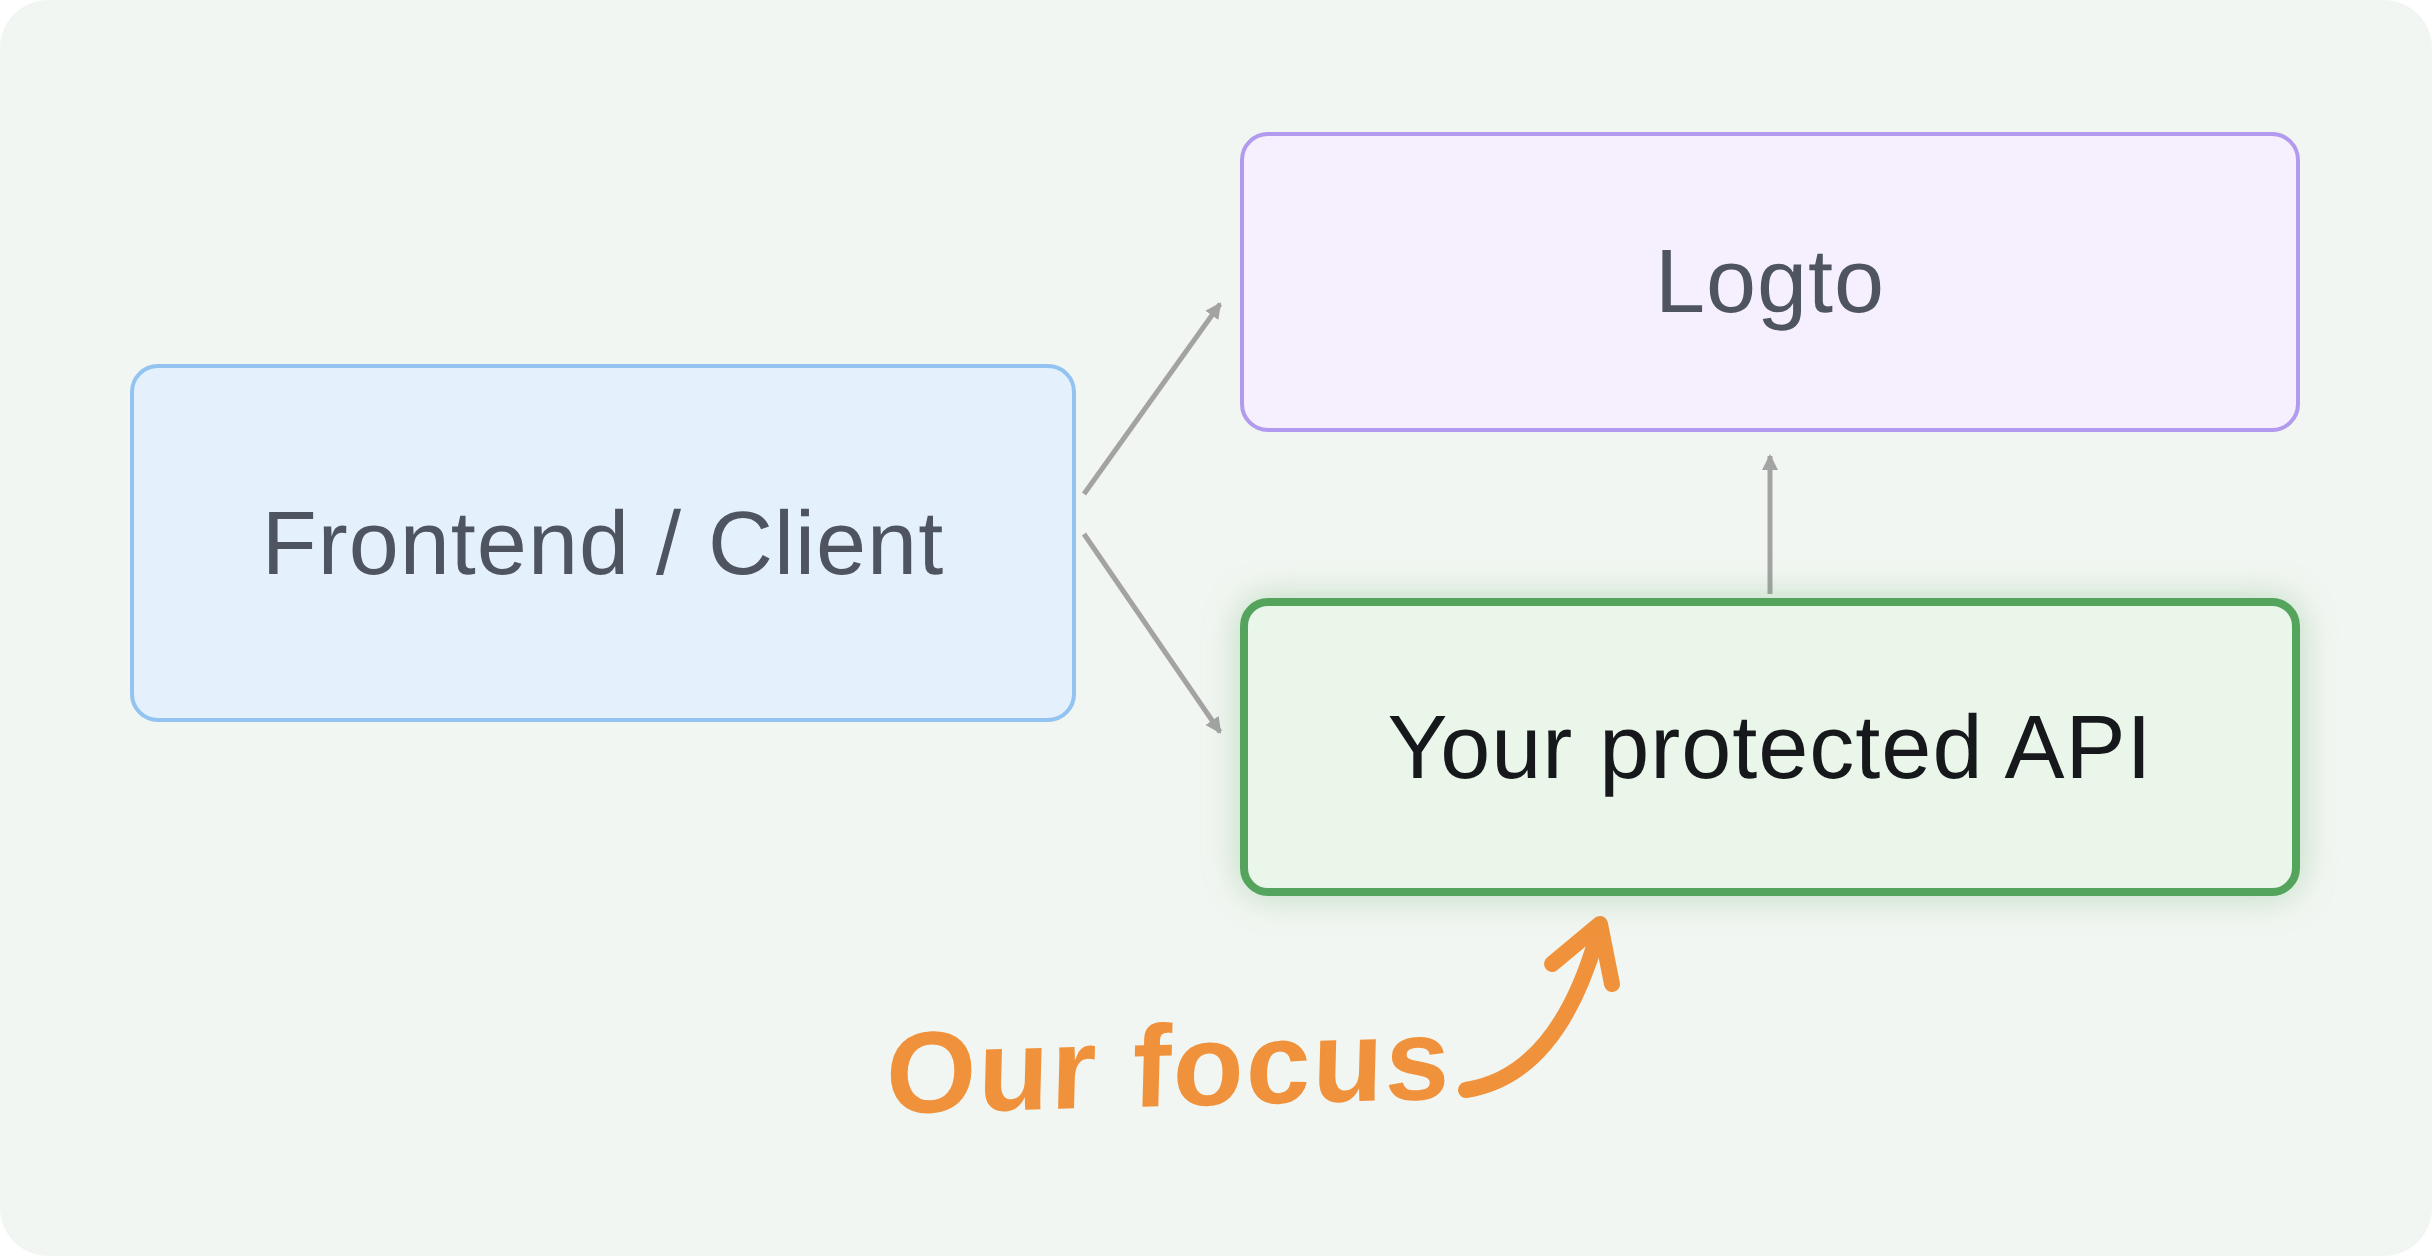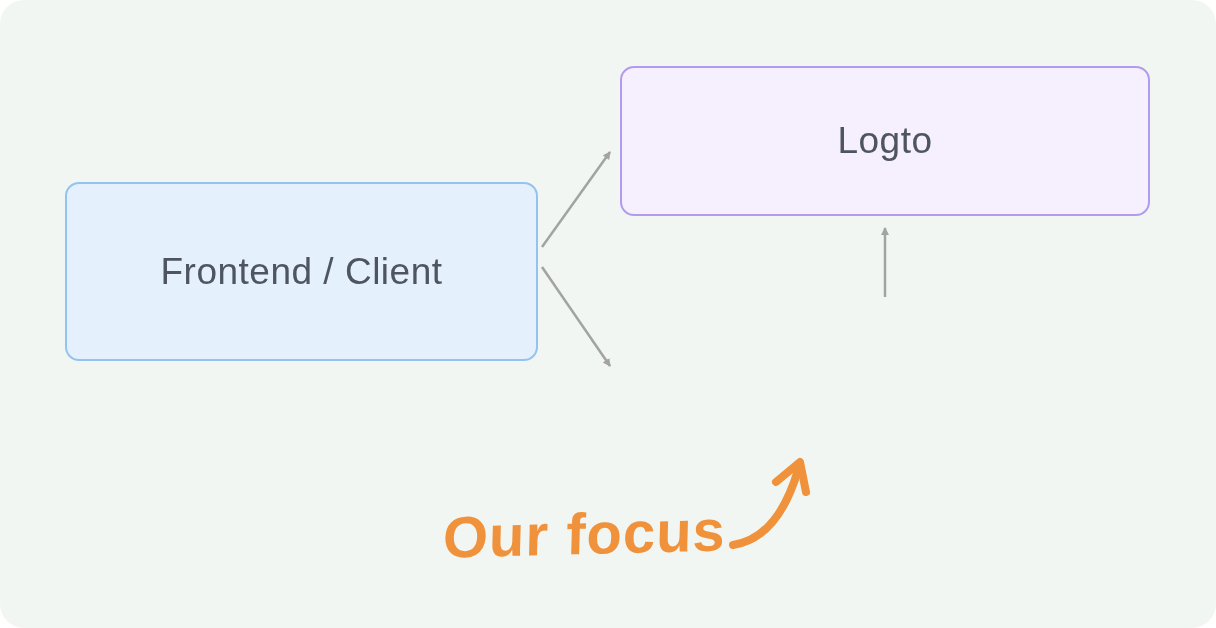--- a/index.html
+++ b/index.html
@@ -24,21 +24,21 @@
     height: 628px;
     pointer-events: none;
   }
   .node {
     position: absolute;
     display: flex;
     align-items: center;
     justify-content: center;
     border-radius: 14px;
     box-sizing: border-box;
-    font-size: 37px;
+    font-size: 45px;
     letter-spacing: 0.5px;
   }
   .node-frontend {
     left: 65px;
     top: 182px;
     width: 473px;
     height: 179px;
     background: #e4f1fc;
     border: 2px solid #92c3f1;
     color: #4e5560;
@@ -101,16 +101,19 @@
   </svg>
 
   <div class="node node-frontend">
     <span>Frontend / Client</span>
   </div>
 
   <div class="node node-logto">
     <span>Logto</span>
   </div>
 
+  <div class="node node-api">
+    <span>Your protected API</span>
+  </div>
 
   <div class="annotation-text">Our focus</div>
 
 </div>
 
 </body></html>

